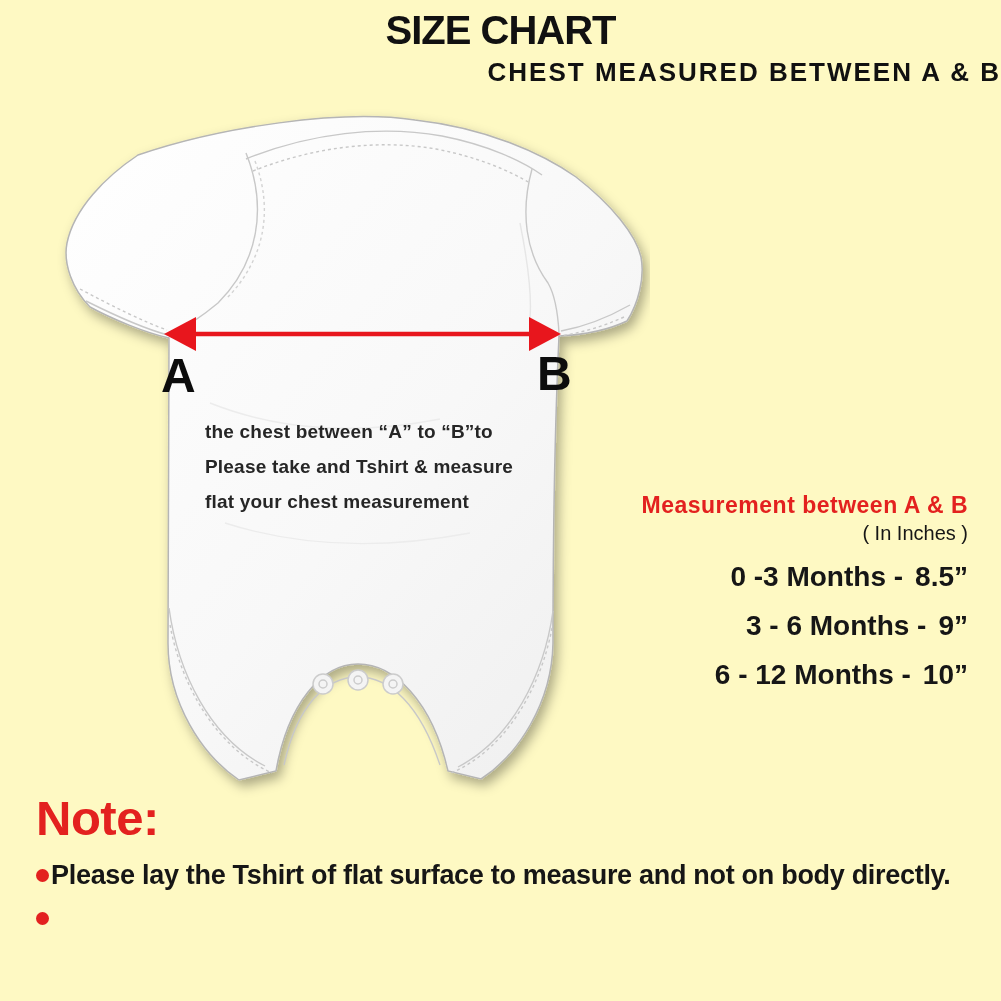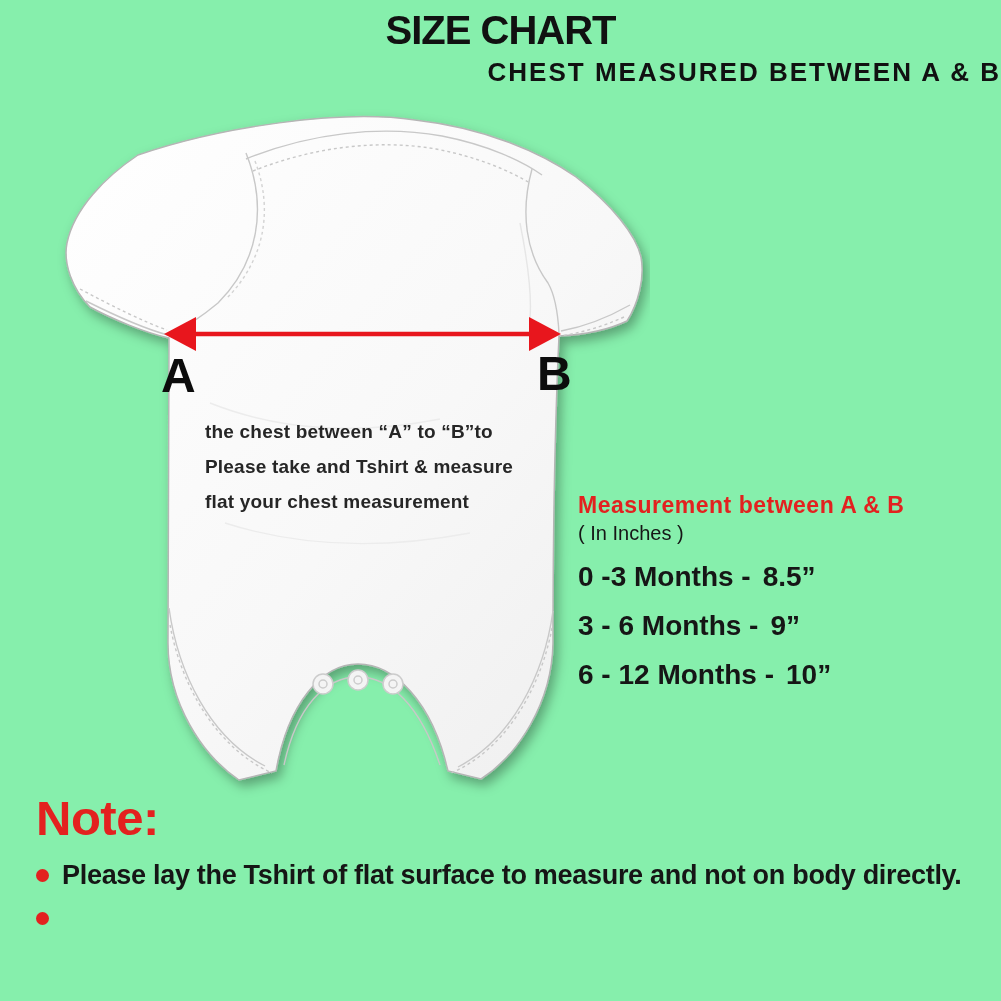--- a/index.html
+++ b/index.html
@@ -1,20 +1,20 @@
 <!DOCTYPE html>
 <html style="--red: #e3211f;"><head>
 <meta charset="utf-8">
 <style>
   :root { --red:#e3211f; --ink:#1b1b1b; }
   * { margin:0; padding:0; box-sizing:border-box; }
   html,body { background:#fff; }
   .canvas {
     position:relative; width:1001px; height:1001px; margin:0 auto;
-    background:#86efac; overflow:hidden;
+    background:#fef9c3; overflow:hidden;
     font-family:"Liberation Sans", sans-serif; color:var(--ink);
   }
   .title {
     position:absolute; top:8px; left:0; width:100%;
     text-align:center; font-size:40px; font-weight:bold; letter-spacing:-1px; color:#111;
   }
   .subtitle {
     position:absolute; top:57px; left:0; width:100%;
     text-align:right; font-size:26px; font-weight:bold; letter-spacing:2px; color:#111;
   }
@@ -22,32 +22,32 @@
   .onesie svg { display:block; width:100%; height:100%; }
   .point-label {
     position:absolute; font-size:48px; font-weight:bold; color:#0c0c0c; line-height:1;
   }
   .label-a { left:161px; top:352px; }
   .label-b { left:537px; top:350px; }
   .instruction {
     position:absolute; left:205px; top:414px; width:360px;
     font-size:19px; font-weight:bold; color:#262626; line-height:35px; letter-spacing:0.2px;
   }
-  .size-panel { position:absolute; left:578px; top:492px; width:390px; text-align:left; }
+  .size-panel { position:absolute; left:578px; top:492px; width:390px; text-align:right; }
   .size-heading { font-size:23px; font-weight:bold; color:var(--red); letter-spacing:0.5px; }
   .size-subheading { font-size:20px; font-weight:normal; color:#161616; margin-top:3px; }
   .size-row {
     font-size:28px; font-weight:bold; color:#161616; line-height:34px; margin-top:15px;
   }
   .size-row:first-of-type { margin-top:12px; }
   .size-row .val { margin-left:12px;margin-top:37px; }
   .note { position:absolute; left:36px; top:790px; width:950px; }
   .note-heading { font-size:49px; font-weight:bold; color:var(--red); letter-spacing:-0.5px; }
   .note-list { list-style:none; margin-top:10px; }
-  .note-item { display:flex; gap:13px; margin-bottom:5px; }
+  .note-item { display:flex; gap:2px; margin-bottom:5px; }
   .dot { flex:none; width:13px; height:13px; border-radius:50%; background:var(--red); margin-top:13px; }
   .note-text {
     font-size:27px; font-weight:bold; color:#161616; line-height:38px;
     max-width:905px; letter-spacing:-0.3px;
   }
 </style>
 </head>
 <body>
 
 <div class="canvas">

